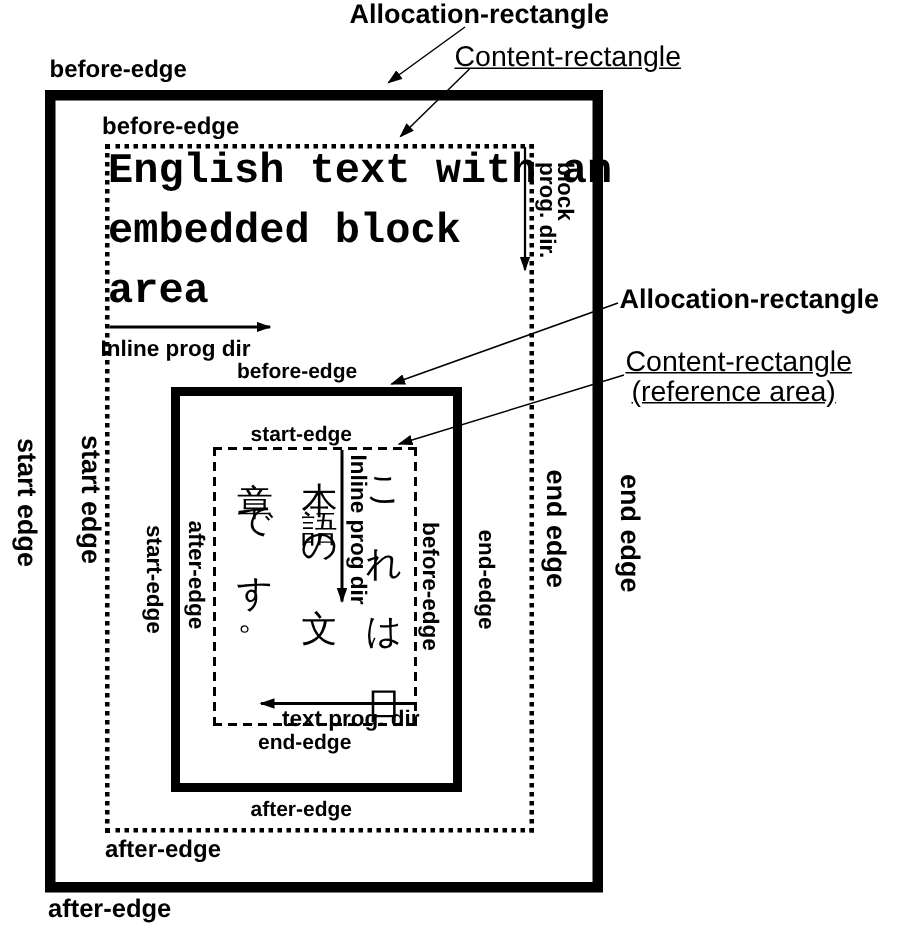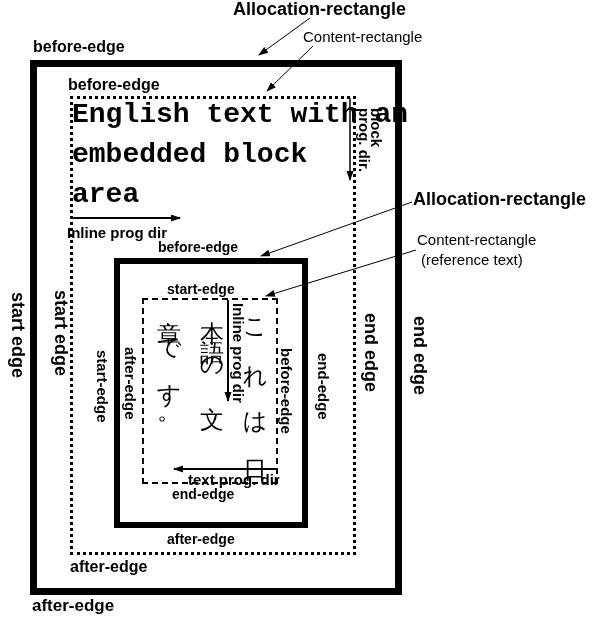--- a/index.html
+++ b/index.html
@@ -10,21 +10,21 @@
   .abs{position:absolute;}
   .b{font-weight:bold;}
   .lbl{white-space:nowrap;line-height:1.05;}
   .vert{writing-mode:vertical-rl;white-space:nowrap;line-height:1.15;}
   .box{position:absolute;box-sizing:border-box;background:transparent;}
   #outer-box{left:30px;top:60px;width:372px;height:535px;border:7px solid #000;}
   #outer-content-box{left:70px;top:96px;width:286px;height:459px;border:3px dotted #000;}
   #inner-box{left:114px;top:258px;width:194px;height:270px;border:6px solid #000;}
   #inner-content-box{left:142px;top:298px;width:136px;height:186px;border:2px dashed #000;}
   .big-callout{font-size:18px;}
-  .reg-callout{font-size:15px;}
+  .reg-callout{font-size:19px;text-decoration:underline;}
   .edge16{font-size:16px;}
   .edge14{font-size:14px;}
   .edge18v{font-size:18px;}
   .small11{font-size:15px;}
   .english{font-size:28px;line-height:40px;white-space:pre-line;font-weight:bold;font-family:Liberation Mono, monospace;}
   .jp{
     writing-mode:vertical-rl;white-space:pre-line;font-size:24px;line-height:43px;
     letter-spacing:19px;font-family:"Liberation Sans","DejaVu Sans",sans-serif;
   }
   svg.overlay{position:absolute;left:0;top:0;pointer-events:none;}
@@ -70,21 +70,21 @@
 
   <div class="abs english" style="left:72px;top:95px;">English text with an
 embedded block
 area</div>
   <div class="abs lbl b small11" style="left:67px;top:225px;">Inline prog dir</div>
   <div class="abs vert b small11" style="left:358px;top:108px;white-space:pre-line;line-height:12px;">block
 prog. dir.</div>
 
   <div class="abs lbl b big-callout" style="left:413px;top:190px;">Allocation-rectangle</div>
   <div class="abs lbl reg-callout" style="left:417px;top:232px;">Content-rectangle</div>
-  <div class="abs lbl reg-callout" style="left:421px;top:252px;">(reference text)</div>
+  <div class="abs lbl reg-callout" style="left:421px;top:252px;">(reference area)</div>
 
   <div class="abs lbl b edge14" style="left:158px;top:240px;">before-edge</div>
   <div class="abs vert b small11" style="left:94px;top:350px;">start-edge</div>
   <div class="abs vert b small11" style="left:315px;top:353px;">end-edge</div>
   <div class="abs lbl b edge14" style="left:167px;top:532px;">after-edge</div>
 
   <div class="abs lbl b edge14" style="left:167px;top:282px;">start-edge</div>
   <div class="abs lbl b edge14" style="left:172px;top:487px;">end-edge</div>
   <div class="abs vert b small11" style="left:278px;top:348px;">before-edge</div>
   <div class="abs vert b small11" style="left:122px;top:347px;">after-edge</div>

